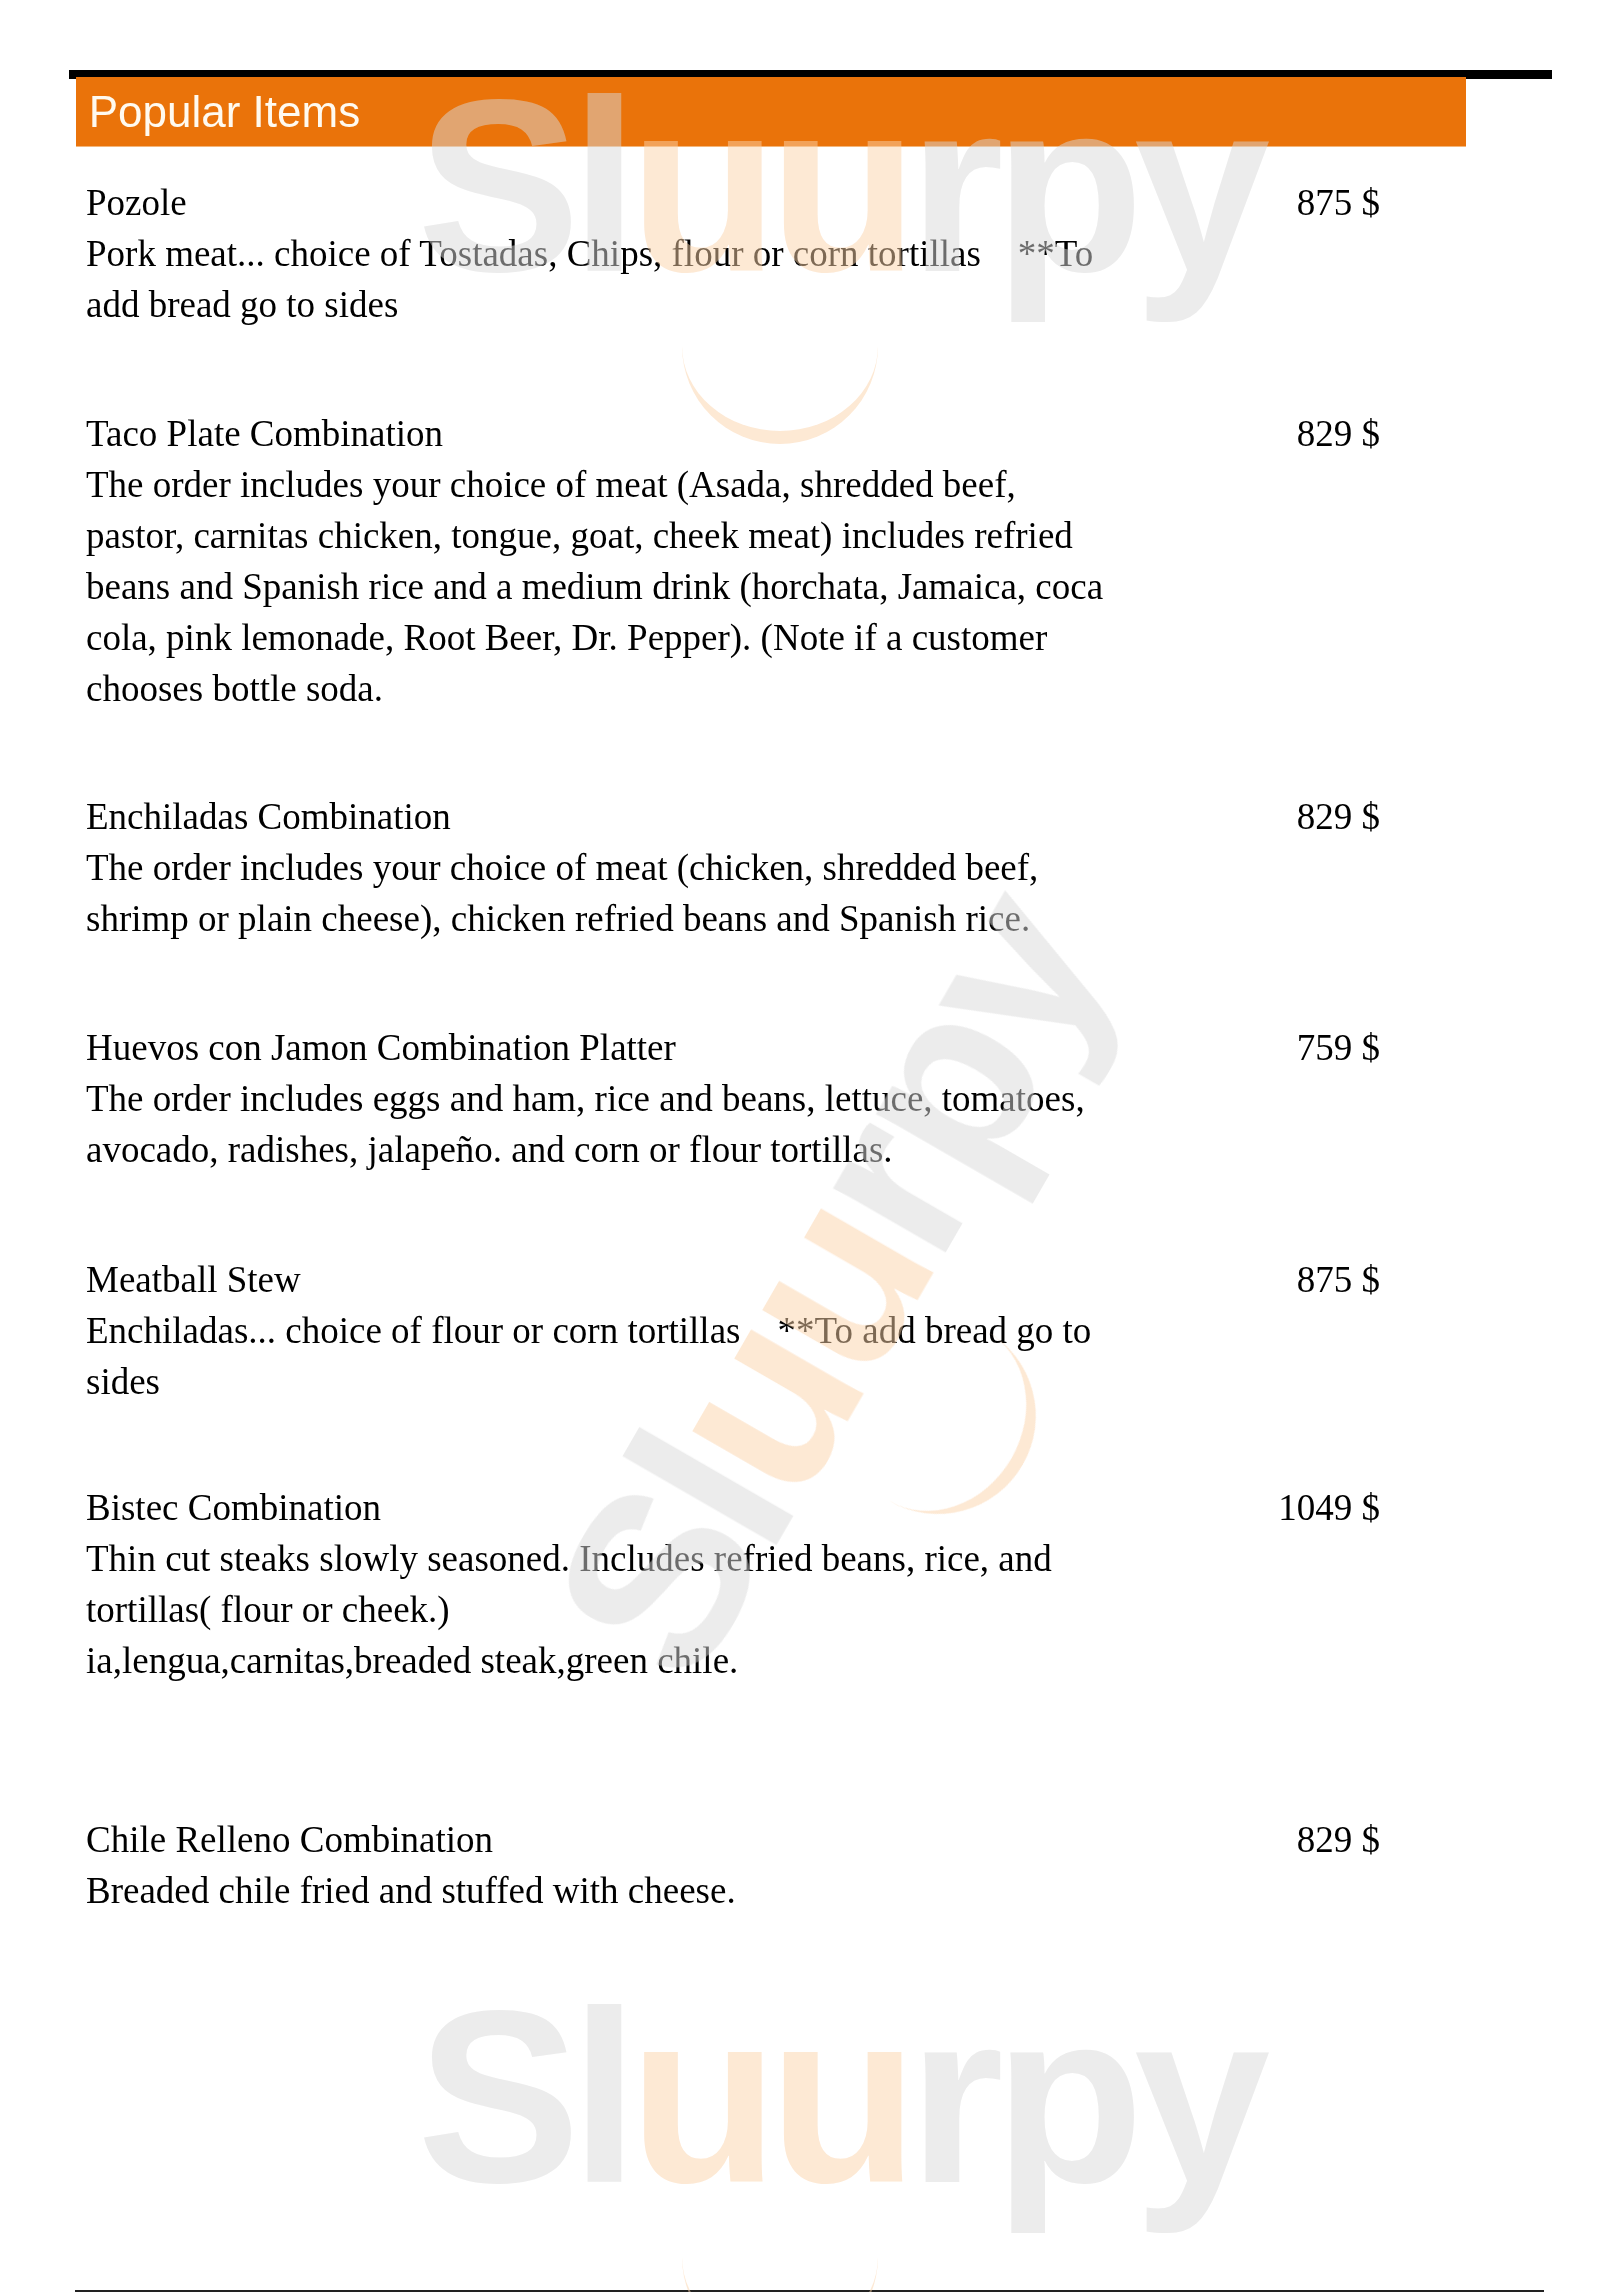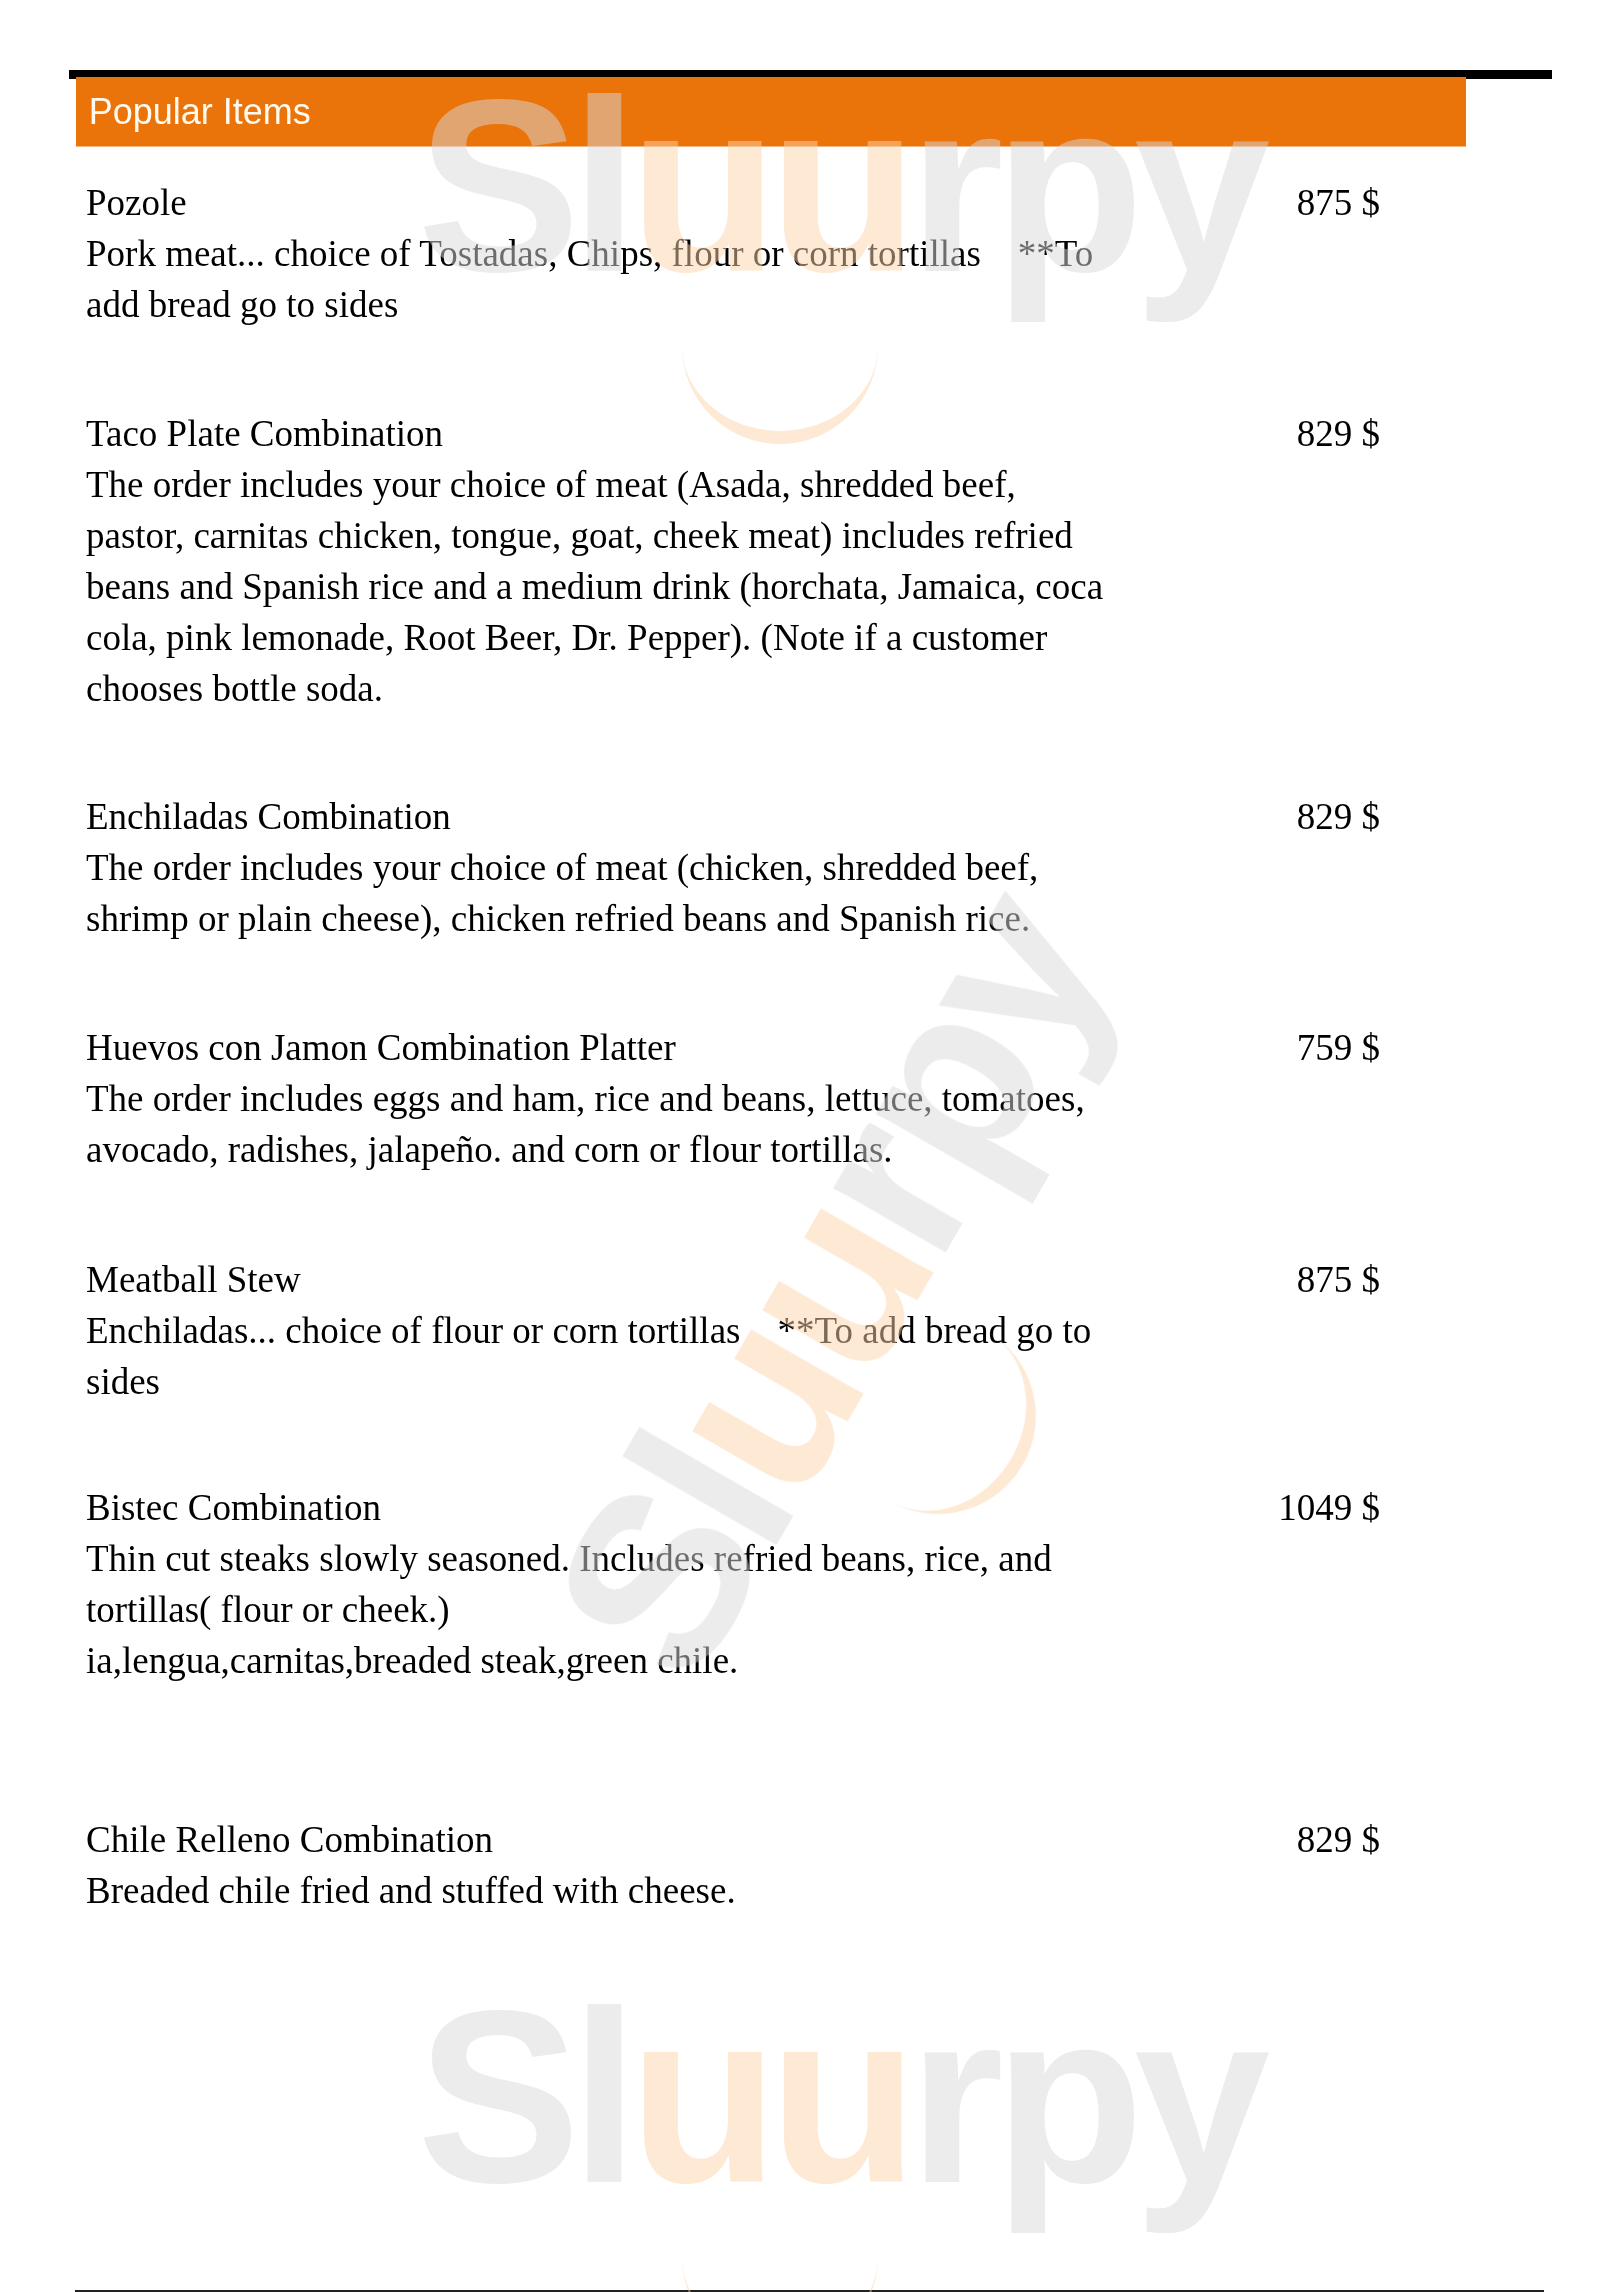--- a/index.html
+++ b/index.html
@@ -13,21 +13,21 @@
     position: absolute; left: 69px; top: 70px; width: 1483px; height: 8.8px; background: #000;
   }
   .header-bar {
     position: absolute; left: 76px; top: 77px; width: 1390px; height: 69px;
     background: #EA730A;
     box-shadow: 0 1px 0 #f4b67a;
   }
   .header-title {
     position: absolute; left: 12.7px; top: 3.9px;
     font-family: "Liberation Sans", "DejaVu Sans", sans-serif;
-    font-size: 36px; line-height: 61px; color: #fffaf0; white-space: nowrap;
+    font-size: 44px; line-height: 61px; color: #fffaf0; white-space: nowrap;
   }
   .item { position: absolute; left: 86px; width: 1294px; }
   .item-title, .item-line {
     font-size: 37px; line-height: 51px; height: 51px; white-space: nowrap;
   }
   .item-price {
     position: absolute; right: 0; top: 0; font-size: 37px; line-height: 51px; white-space: nowrap;
   }
   .bottom-rule {
     position: absolute; left: 75px; top: 2290px; width: 1469px; height: 2px; background: #222;

